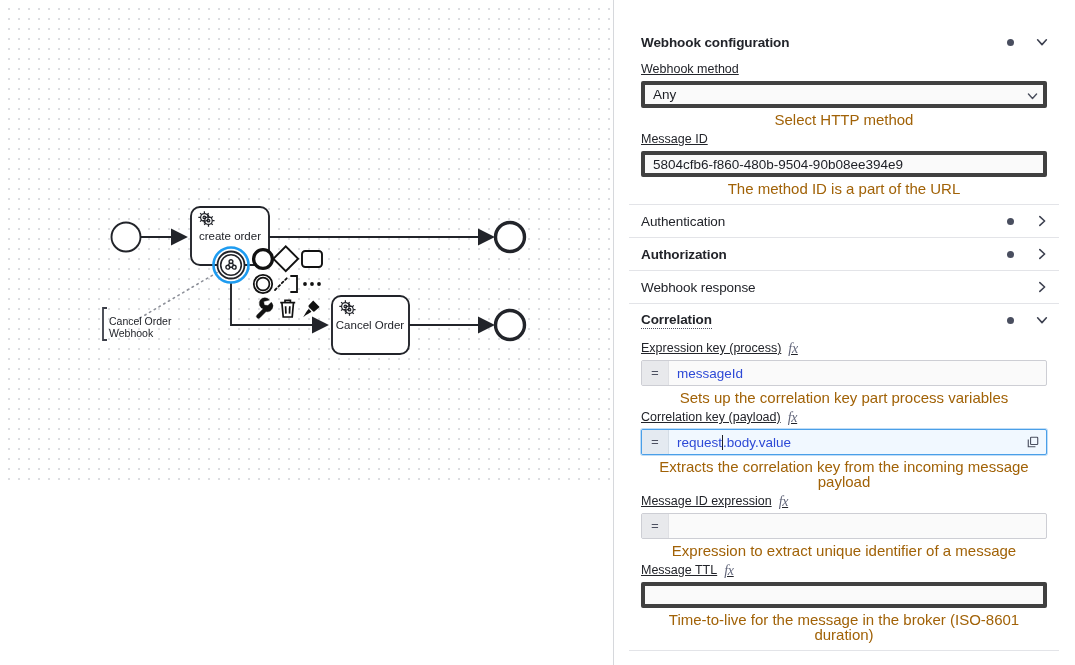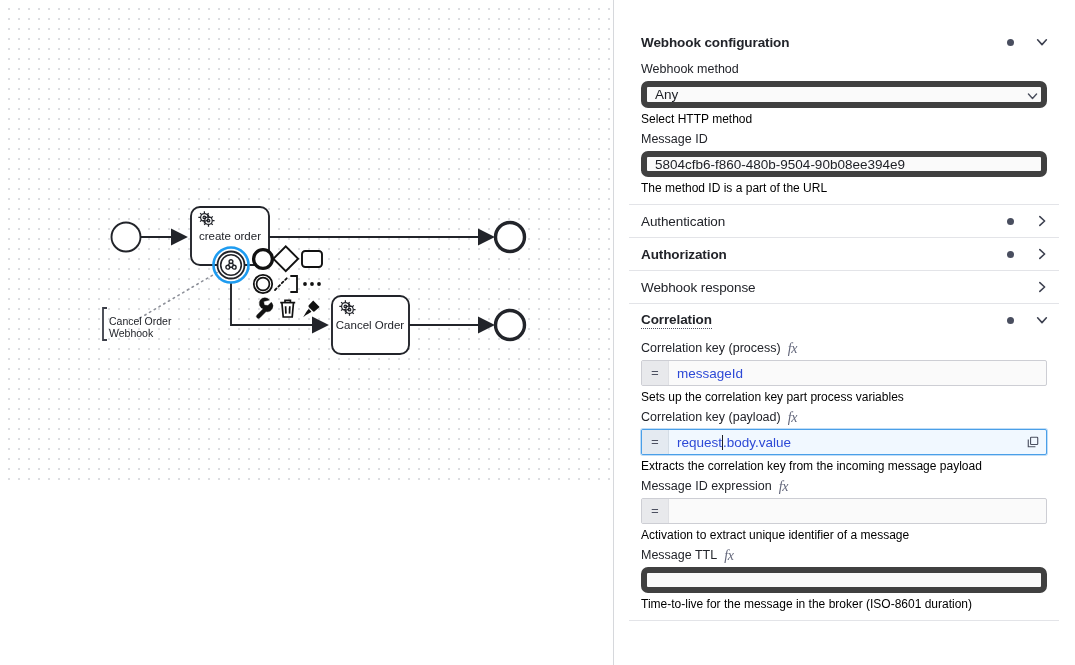--- a/index.html
+++ b/index.html
@@ -76,37 +76,38 @@
   .chev svg { display: block; }
 
   .group-body { padding: 0 12px 8px 12px; }
 
   .field { margin-bottom: 0; }
   .flabel {
     font-size: 12.5px; color: #22242a;
     margin: 5px 0 4px 0;
     display: flex; gap: 7px;
     line-height: 15px;
+    text-decoration: underline;
   }
   .fx {
     font-family: "Liberation Serif", serif;
     font-style: italic;
     font-size: 14px;
     color: #62667a;
     letter-spacing: -0.3px;
   }
   .fhint {
-    font-size: 12px; color: #000000;
-    margin: 4px 0 0 0; line-height: 15px;
+    font-size: 15px; color: #a16207;
+    margin: 4px 0 0 0; line-height: 15px; text-align: center;
   }
 
   .input-plain {
     width: 100%; height: 26px;
-    border: 6px solid #404040;
-    border-radius: 7px;
+    border: 4px solid #404040;
+    border-radius: 2px;
     background: #fafafa;
     font-size: 13.5px;
     color: #1c1e24;
     padding: 0 8px;
     font-family: "Liberation Sans", sans-serif;
     outline: none;
   }
   select.input-plain {
     appearance: none; -webkit-appearance: none;
     padding-right: 26px;
@@ -374,21 +375,21 @@
         <span class="chev">
           <svg viewBox="0 0 16 16" fill="none" stroke="currentColor" stroke-width="1.8" stroke-linecap="round" stroke-linejoin="round">
               <path d="M3 5.5 L8 11 L13 5.5"></path>
             </svg>
         </span>
       </div>
       <div class="group-body">
 
         <div class="field">
           <div class="flabel">
-            <span>Correlation key (process)</span>
+            <span>Expression key (process)</span>
             <span class="fx">fx</span>
           </div>
           <div class="feel-row">
             <span class="feel-eq">=</span>
             <span class="feel-val">messageId</span>
           </div>
           <div class="fhint">Sets up the correlation key part process variables</div>
         </div>
 
         <div class="field">
@@ -415,21 +416,21 @@
 
         <div class="field">
           <div class="flabel">
             <span>Message ID expression</span>
             <span class="fx">fx</span>
           </div>
           <div class="feel-row empty">
             <span class="feel-eq">=</span>
             <span class="feel-val"></span>
           </div>
-          <div class="fhint">Activation to extract unique identifier of a message</div>
+          <div class="fhint">Expression to extract unique identifier of a message</div>
         </div>
 
         <div class="field">
           <div class="flabel">
             <span>Message TTL</span>
             <span class="fx">fx</span>
           </div>
           <input class="input-plain" type="text" value="" style="">
           <div class="fhint">Time-to-live for the message in the broker (ISO-8601 duration)</div>
         </div>

